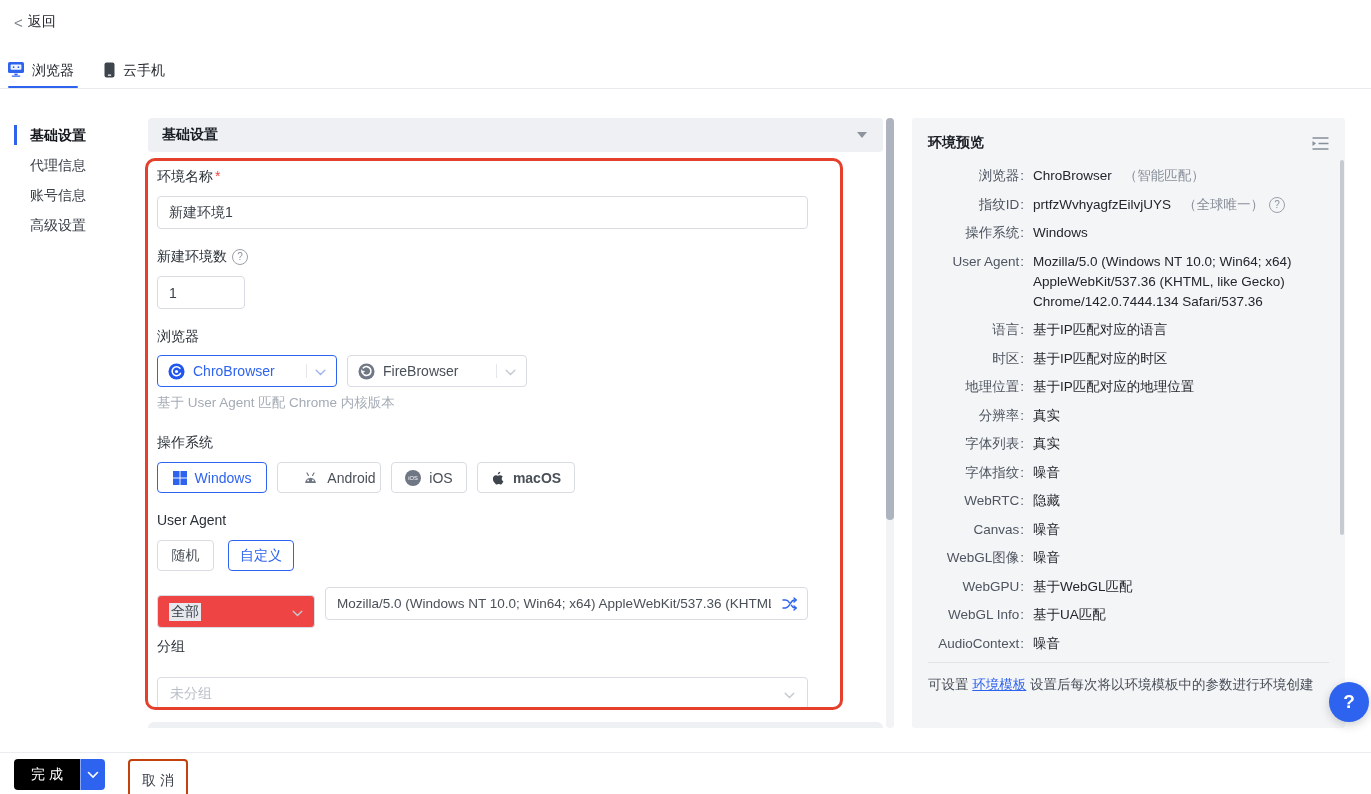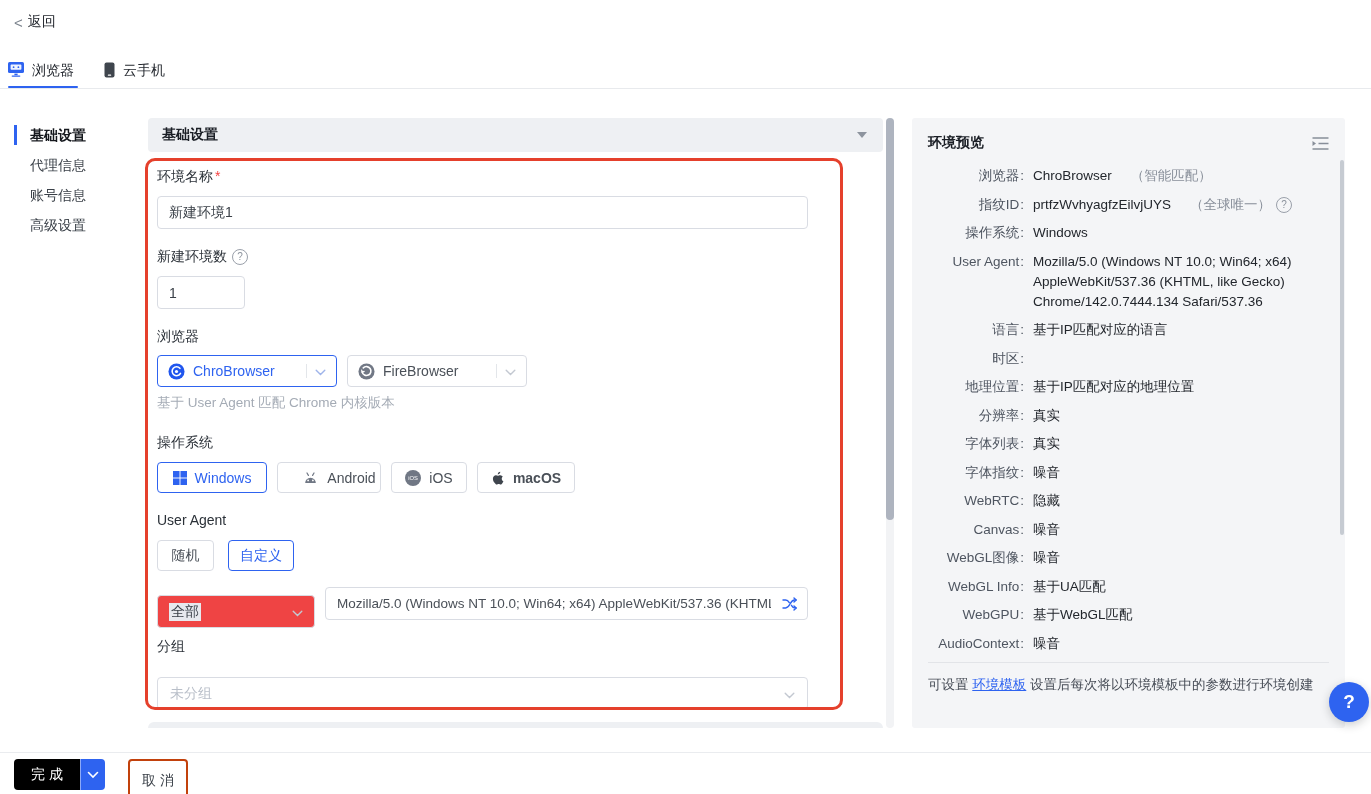--- a/index.html
+++ b/index.html
@@ -71,21 +71,21 @@
 
   
   .preview{left:912px;top:118px;width:433px;height:610px;background:#f4f5f7;border-radius:3px;box-sizing:border-box;padding:15px 16px 0 16px;}
   .pv-header{display:flex;align-items:center;justify-content:space-between;height:20px;}
   .pv-title{font-weight:700;font-size:14px;color:#1b1f26;}
   .pv-rows{margin-top:13px;}
   .pv-row{display:flex;margin-bottom:8.5px;line-height:20px;font-size:13.5px;}
   .pv-label{width:96px;text-align:right;color:#4e5560;flex:none;}
   .pv-label::after{content:":";margin-left:1px;}
   .pv-value{margin-left:9px;color:#22262c;flex:1;}
-  .pv-note{color:#878e99;margin-left:19px;}
+  .pv-note{color:#878e99;margin-left:12px;}
   .pv-divider{border-top:1px solid #e2e4e8;margin-top:6px;}
   .pv-foot{margin-top:13px;font-size:13.5px;color:#464c56;}
   .pv-foot a{color:#2e63f0;text-decoration:underline;cursor:pointer;}
   .pv-scroll-thumb{position:absolute;right:1px;top:42px;width:4px;height:375px;background:#c6cbd2;border-radius:2px;cursor:pointer;}
 
   
   .help-fab{left:1329px;top:682px;width:40px;height:40px;border-radius:50%;background:#2e63f0;color:#fff;font-size:19px;font-weight:700;
     display:flex;align-items:center;justify-content:center;box-shadow:0 3px 10px rgba(31,35,41,.22);cursor:pointer;z-index:10;}
 
   
@@ -310,20 +310,21 @@
         <div class="pv-value"><span>Mozilla/5.0 (Windows NT 10.0; Win64; x64) AppleWebKit/537.36 (KHTML, like Gecko) Chrome/142.0.7444.134 Safari/537.36</span></div>
       </div>
 
       <div class="pv-row">
         <div class="pv-label">语言</div>
         <div class="pv-value"><span>基于IP匹配对应的语言</span></div>
       </div>
 
       <div class="pv-row">
         <div class="pv-label">时区</div>
+        <div class="pv-value"><span>基于IP匹配对应的时区</span></div>
       </div>
 
       <div class="pv-row">
         <div class="pv-label">地理位置</div>
         <div class="pv-value"><span>基于IP匹配对应的地理位置</span></div>
       </div>
 
       <div class="pv-row">
         <div class="pv-label">分辨率</div>
         <div class="pv-value"><span>真实</span></div>
@@ -348,27 +349,27 @@
         <div class="pv-label">Canvas</div>
         <div class="pv-value"><span>噪音</span></div>
       </div>
 
       <div class="pv-row">
         <div class="pv-label">WebGL图像</div>
         <div class="pv-value"><span>噪音</span></div>
       </div>
 
       <div class="pv-row">
+        <div class="pv-label">WebGPU</div>
+        <div class="pv-value"><span>基于WebGL匹配</span></div>
+      </div>
+
+      <div class="pv-row">
         <div class="pv-label">WebGL Info</div>
         <div class="pv-value"><span>基于UA匹配</span></div>
-      </div>
-
-      <div class="pv-row">
-        <div class="pv-label">WebGPU</div>
-        <div class="pv-value"><span>基于WebGL匹配</span></div>
       </div>
 
       <div class="pv-row">
         <div class="pv-label">AudioContext</div>
         <div class="pv-value"><span>噪音</span></div>
       </div>
     </div>
 
   <div class="pv-divider"></div>
   <div class="pv-foot">

